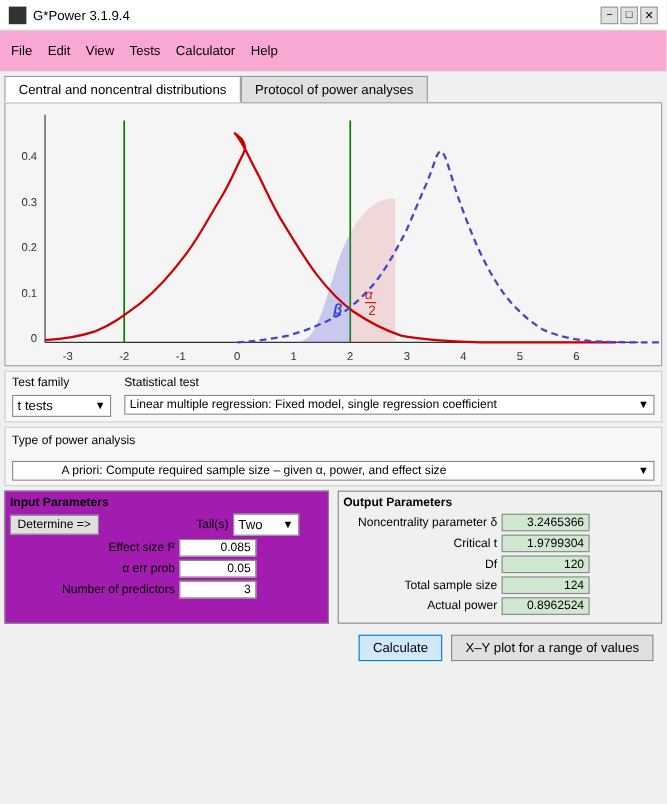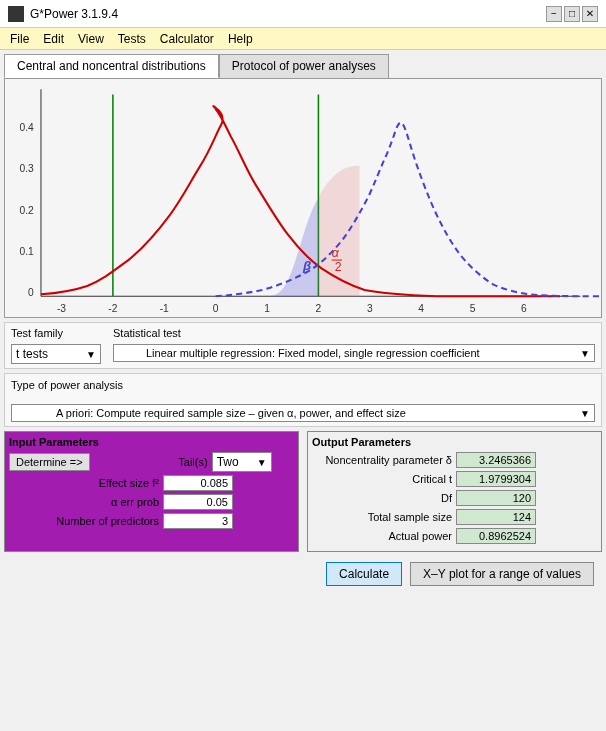--- a/index.html
+++ b/index.html
@@ -38,25 +38,25 @@
       height: 16px;
       border: 1px solid #999;
       background: #e0e0e0;
       cursor: pointer;
       display: flex;
       align-items: center;
       justify-content: center;
       font-size: 10px;
     }
     .menu-bar {
-      background: #fef9c3;
+      background: #f9a8d4;
       display: flex;
       align-items: center;
       padding: 2px 4px;
-      height: 22px;
+      height: 37px;
       gap: 2px;
       border-bottom: 1px solid #ccc;
     }
     .menu-item {
       padding: 2px 6px;
       cursor: pointer;
       font-size: 12px;
     }
     .main-content {
       background: #f0f0f0;
@@ -360,21 +360,21 @@
       <div class="test-family-col">
         <span class="section-title">Test family</span>
         <div class="dropdown" style="width:90px;">
           <span>t tests</span>
           <span class="dropdown-arrow">▼</span>
         </div>
       </div>
       <div class="stat-test-col">
         <span class="section-title">Statistical test</span>
         <div class="full-dropdown">
-          <span style="font-size:11px;margin-left:28px;">Linear multiple regression: Fixed model, single regression coefficient</span>
+          <span style="font-size:11px;">Linear multiple regression: Fixed model, single regression coefficient</span>
           <span class="dropdown-arrow">▼</span>
         </div>
       </div>
     </div>
   </div>
 
   <div class="section-box" style="margin-top:4px;">
     <span class="section-title">Type of power analysis</span>
     <div class="full-dropdown" style="margin-top:12px;padding-left:44px;">
       <span style="font-size:11px;">A priori: Compute required sample size – given α, power, and effect size</span>

